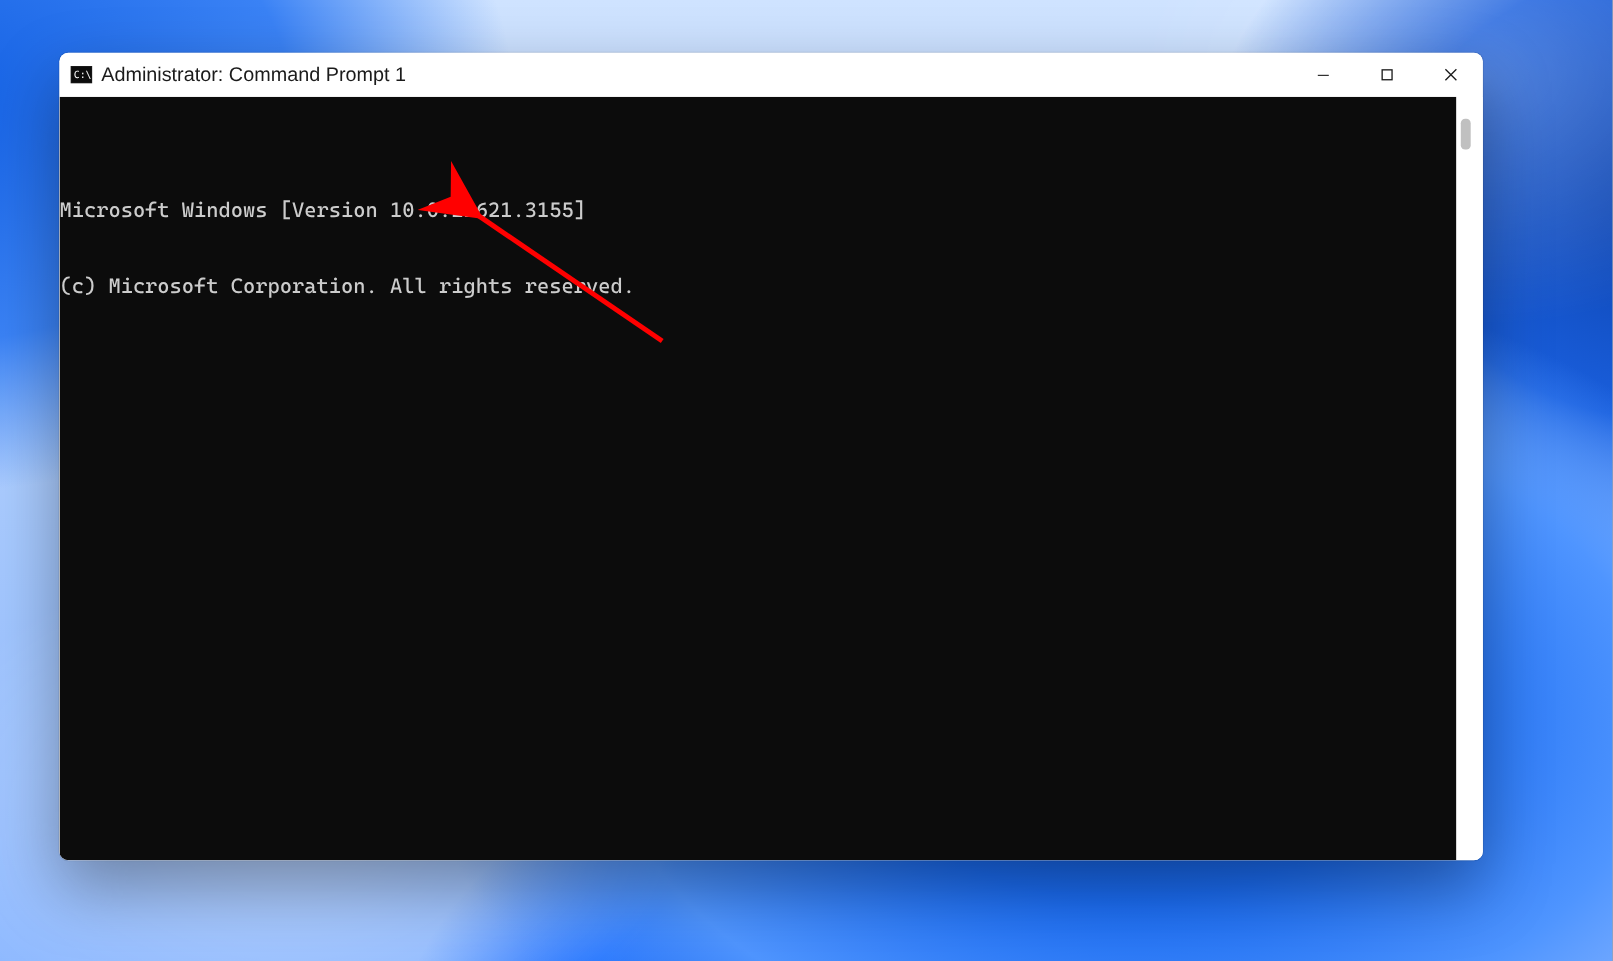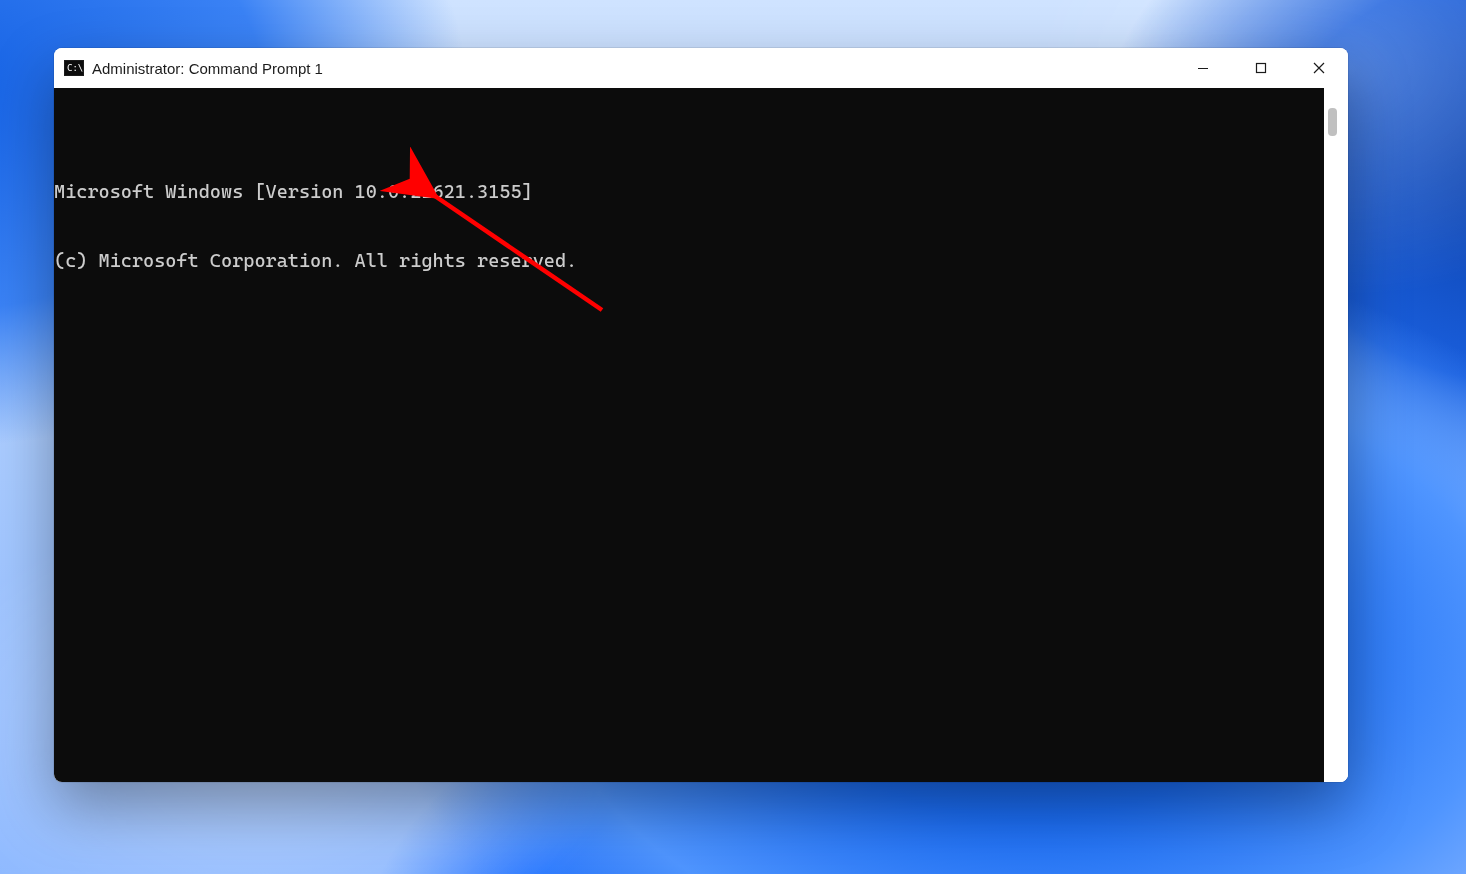--- a/index.html
+++ b/index.html
@@ -64,21 +64,21 @@
       flex: 0 0 auto;
     }
 
     .titlebar .app-icon {
       width: 20px;
       height: 16px;
       margin-right: 8px;
     }
 
     .titlebar .title-text {
-      font-size: 15px;
+      font-size: 18px;
       color: #1b1b1b;
       white-space: nowrap;
     }
 
     .titlebar .spacer { flex: 1 1 auto; }
 
     .win-controls {
       display: flex;
       height: 100%;
     }

